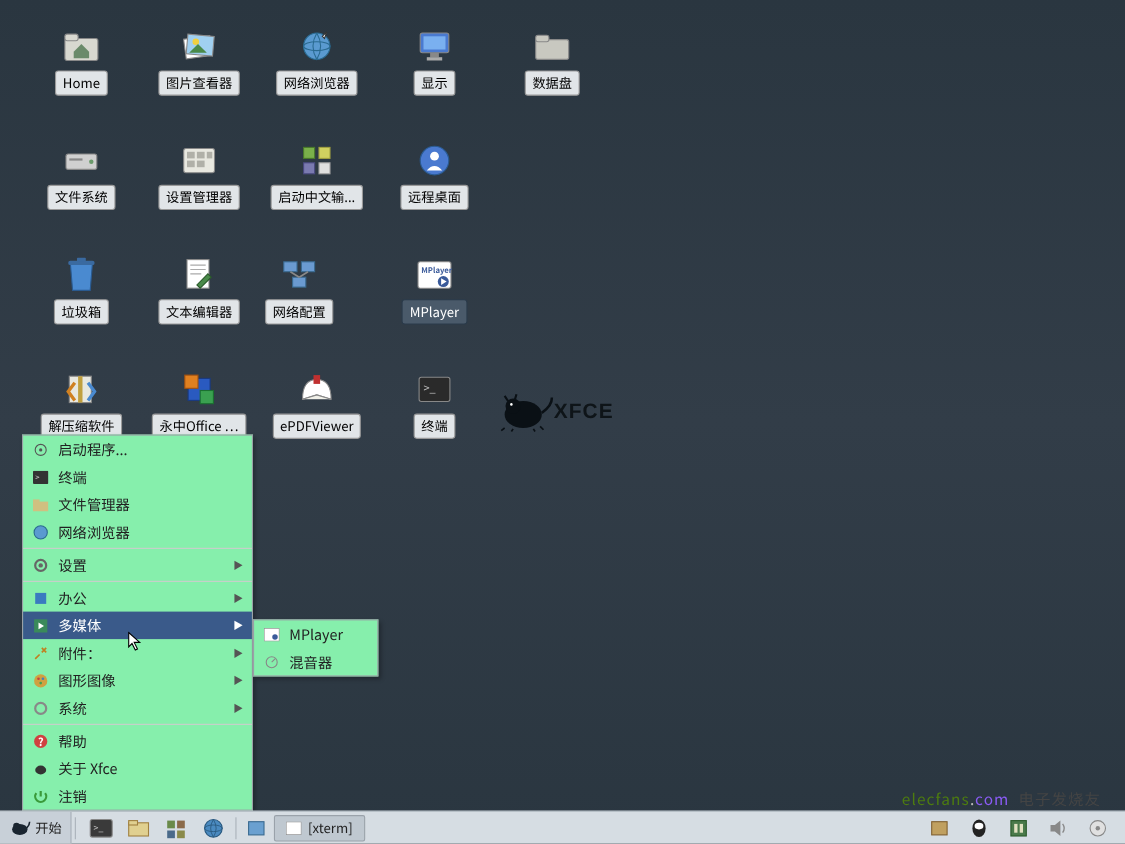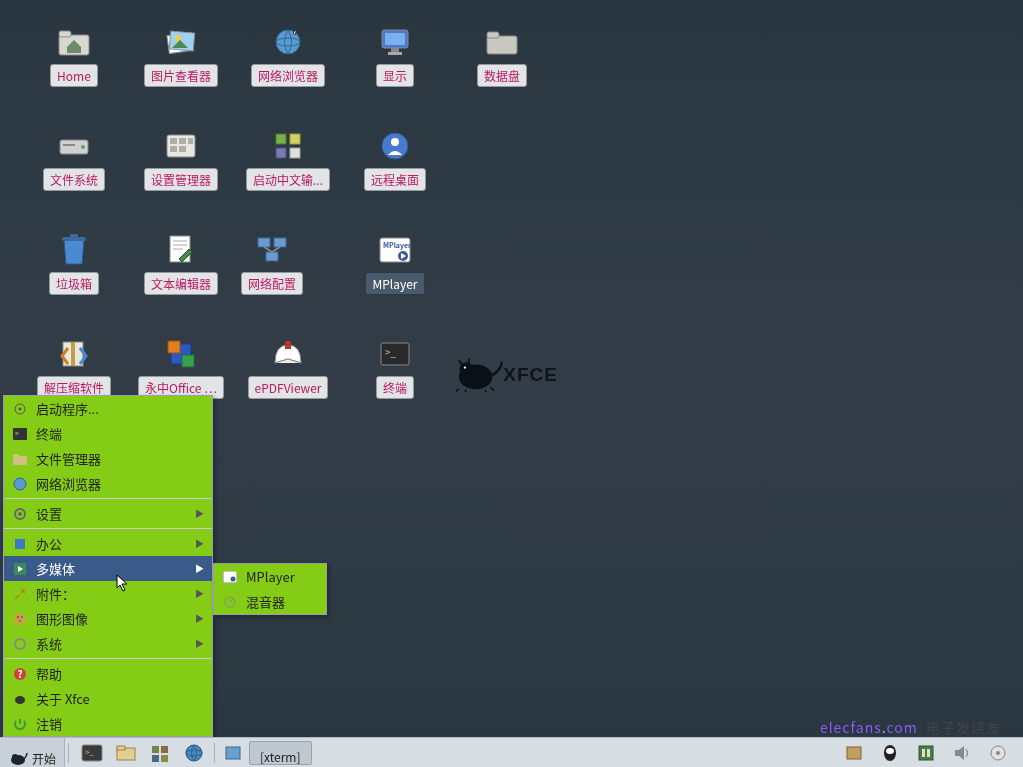--- a/index.html
+++ b/index.html
@@ -2,39 +2,39 @@
 <html><head>
 <meta charset="utf-8">
 <style>
 * { margin: 0; padding: 0; box-sizing: border-box; font-family: "Noto Sans CJK SC", "Microsoft YaHei", sans-serif; }
 body { width: 1023px; height: 767px; overflow: hidden; background: linear-gradient(180deg, #2a3640 0%, #323d48 50%, #2a3640 100%); position: relative; }
 
 .desktop { position: absolute; inset: 0; }
 
 .desktop-icon { position: absolute; width: 96px; display: flex; flex-direction: column; align-items: center; gap: 4px; cursor: pointer; }
 .desktop-icon .icon-box { width: 36px; height: 36px; display: flex; align-items: center; justify-content: center; }
-.desktop-icon .label { background: #e1e5e8; border: 1px solid #999; border-radius: 3px; padding: 2px 6px; font-size: 12px; color: #be185d; white-space: nowrap; max-width: 90px; overflow: hidden; text-overflow: ellipsis; }
+.desktop-icon .label { background: #e1e5e8; border: 1px solid #999; border-radius: 3px; padding: 2px 6px; font-size: 12px; color: #000000; white-space: nowrap; max-width: 90px; overflow: hidden; text-overflow: ellipsis; }
 .desktop-icon.selected .label { background: #4a5a6a; border-color: #2a3a4a; color: #fff; }
 
 .watermark { position: absolute; right: 22px; bottom: 30px; color: #ba2c2c; font-size: 14px; letter-spacing: 1px; }
 .watermark .dot { color: #bbb; }
 
 .xfce-logo { position: absolute; left: 448px; top: 330px; width: 110px; height: 85px; display: flex; align-items: center; }
 .xfce-text { font-family: "Arial Black", sans-serif; font-weight: 900; font-size: 19px; color: #0e1418; letter-spacing: 1px; margin-top: 4px; }
 
 .taskbar { position: absolute; left: 0; right: 0; bottom: 0; height: 30px; background: #d6dde3; border-top: 1px solid #b0b8c0; display: flex; align-items: center; }
-.tb-start { display: flex; align-items: flex-end; gap: 4px; padding: 0 8px; height: 100%; background: #c8d0d8; border-right: 1px solid #aab2ba; cursor: pointer; }
+.tb-start { display: flex; align-items: center; gap: 4px; padding: 12px 8px; height: 100%; background: #c8d0d8; border-right: 1px solid #aab2ba; cursor: pointer; }
 .tb-start-text { font-size: 12px; color: #222; }
 .tb-item { width: 30px; height: 24px; display: flex; align-items: center; justify-content: center; margin: 0 2px; cursor: pointer; }
 .tb-sep { width: 4px; height: 20px; border-left: 1px solid #aab2ba; margin: 0 3px; }
-.tb-task { display: flex; align-items: center; gap: 6px; padding: 0 10px; height: 24px; background: #bfc8d0; border: 1px solid #9aa2aa; border-radius: 2px; font-size: 12px; color: #222; cursor: pointer; margin-left: 4px; flex-direction: column; }
+.tb-task { display: flex; align-items: center; gap: 6px; padding: 0 10px; height: 24px; background: #bfc8d0; border: 1px solid #9aa2aa; border-radius: 2px; font-size: 12px; color: #222; cursor: pointer; margin-left: 4px; }
 .tb-spacer { flex: 1; }
 .tb-tray { display: flex; align-items: center; gap: 2px; padding-right: 8px; }
 
-.menu { position: absolute; background: #84cc16; border: 1px solid #9aa0a6; box-shadow: 2px 2px 4px rgba(0,0,0,0.3); font-size: 13px; color: #222; }
+.menu { position: absolute; background: #86efac; border: 1px solid #9aa0a6; box-shadow: 2px 2px 4px rgba(0,0,0,0.3); font-size: 13px; color: #222; margin-left: 17px; }
 .menu-start { left: 3px; bottom: 30px; width: 210px; }
 .menu-sub { left: 213px; bottom: 152px; width: 114px; }
 .menu-item { display: flex; align-items: center; padding: 3px 8px; gap: 8px; cursor: pointer; position: relative; }
 .menu-item.hover { background: #3a5a8a; color: #fff; }
 .menu-item .mi-icon { width: 16px; height: 16px; display: flex; align-items: center; justify-content: center; flex-shrink: 0; }
 .menu-item .mi-arrow { margin-left: auto; font-size: 9px; color: #555; }
 .menu-item.hover .mi-arrow { color: #fff; }
 .menu-sep { height: 1px; background: #ccc; margin: 2px 0; }
 
 .cursor { position: absolute; left: 116px; bottom: 175px; width: 14px; height: 18px; z-index: 999; pointer-events: none; }
@@ -233,21 +233,21 @@
     <ellipse cx="24" cy="20" rx="9" ry="9" fill="#0a1015"></ellipse>
     <circle cx="22" cy="18" r="1.5" fill="#fff"></circle>
     <path d="M 14 46 L 10 49 M 24 47 L 22 50 M 48 47 L 50 50 M 56 44 L 60 48" stroke="#0a1015" stroke-width="2" fill="none"></path>
     <path d="M 58 28 Q 70 20 70 10" stroke="#0a1015" stroke-width="3" fill="none"></path>
     <path d="M 18 14 L 14 8 M 26 13 L 28 6" stroke="#0a1015" stroke-width="2.5" fill="none"></path>
   </svg>
   <div class="xfce-text">XFCE</div>
 </div>
 
 <div class="watermark">
-  <span style="color:#8b5cf6;">elecfans</span><span class="dot">.</span><span style="color:#8b5cf6;">com</span>
+  <span style="color:#4d7c0f;">elecfans</span><span class="dot">.</span><span style="color:#8b5cf6;">com</span>
   &nbsp;<span style="color:#444;">电子发烧友</span>
 </div>
 
 <div class="menu menu-start">
     <div class="menu-item">
       <span class="mi-icon">
         <svg width="14" height="14">
           <circle cx="7" cy="7" r="5" fill="none" stroke="#555"></circle>
           <circle cx="7" cy="7" r="1.5" fill="#555"></circle>
         </svg>

